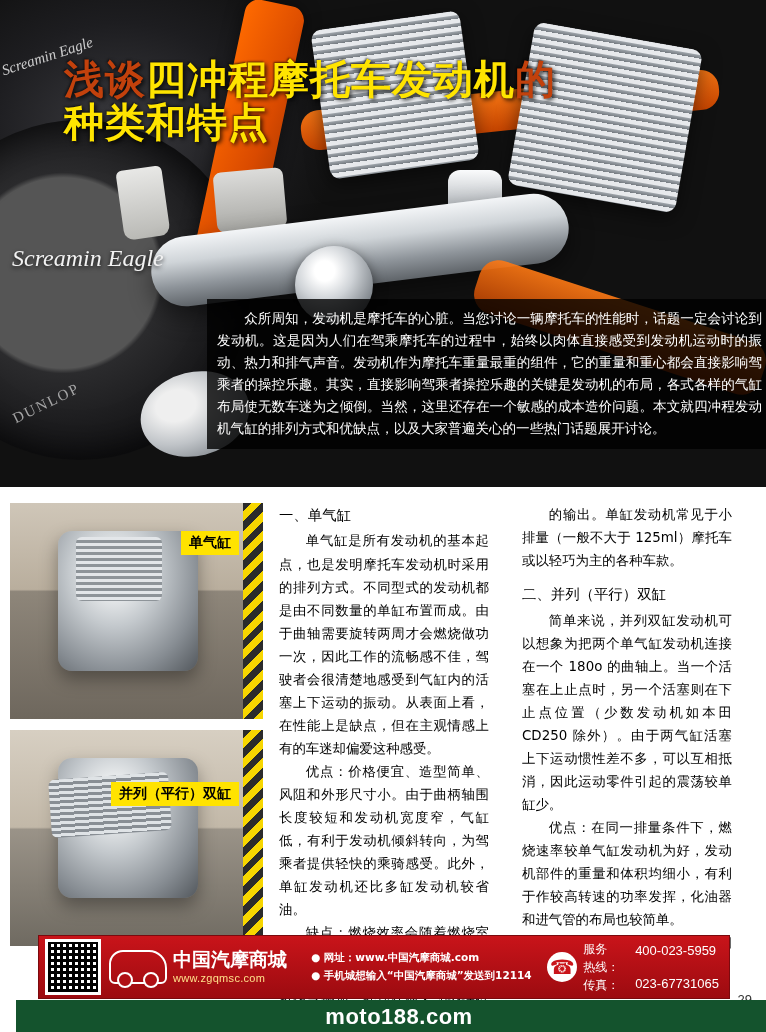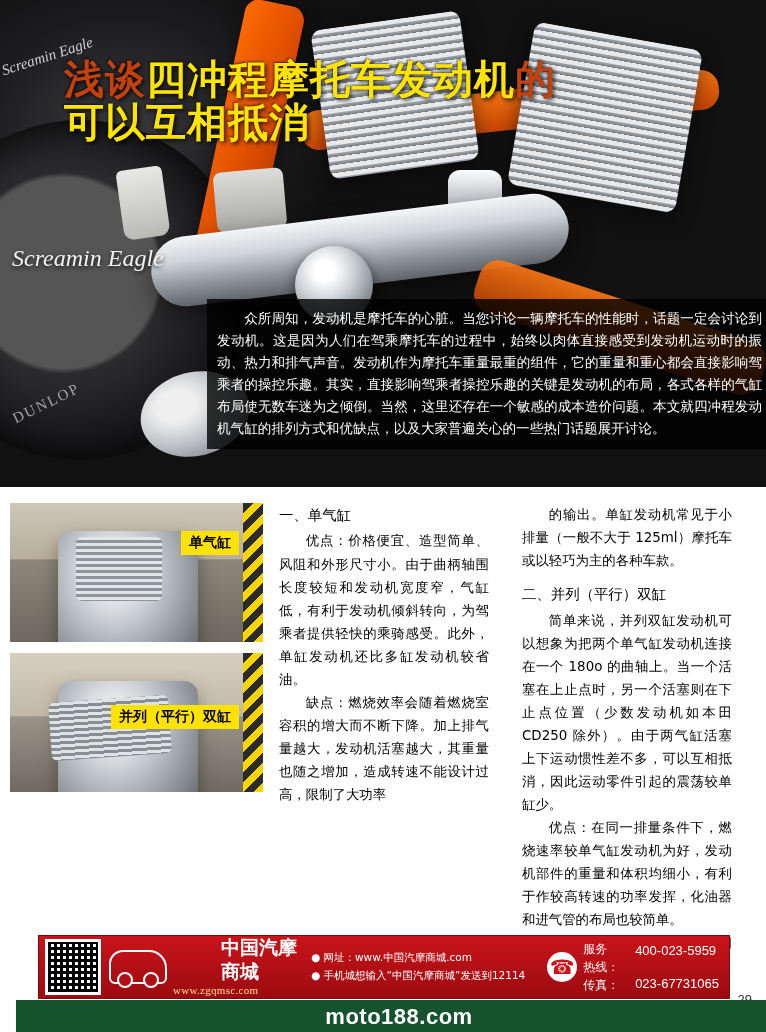--- a/index.html
+++ b/index.html
@@ -210,21 +210,21 @@
 
   
   .photo-col {
     position: absolute;
     left: 10px; top: 16px;
     width: 253px;
   }
   .photo {
     position: relative;
     width: 253px;
-    height: 139px;
+    height: 216px;
     overflow: hidden;
     margin-bottom: 11px;
   }
   .photo .pbg1 {
     position: absolute; inset: 0;
     background:
       linear-gradient(180deg, #cfc6b8 0%, #b9ae9d 40%, #8e867a 41%, #6e675d 100%);
   }
   .photo .pbg2 {
     position: absolute; inset: 0;
@@ -351,35 +351,35 @@
     background: #b00f14;
   }
   .car-icon:before { left: 6px; }
   .car-icon:after { right: 6px; }
   .brand-txt { line-height: 1.25; }
   .brand-cn {
     font-family: "DejaVu Sans", sans-serif;
     font-weight: bold;
     font-size: 19px;
     color: #fff;
-    margin-left: 48px;
   }
   .brand-en {
-    font-family: Liberation Serif, serif;
+    font-family: Liberation Sans, sans-serif;
     font-size: 11px;
     color: #ffe08a;
     letter-spacing: .3px;
   }
   .ad-lines {
     flex: 1;
     color: #fff;
     font-family: "DejaVu Sans", sans-serif;
     font-size: 10.5px;
     line-height: 1.7;
     padding-left: 6px;
+    font-weight: bold;
   }
   .ad-right {
     flex: none;
     display: flex;
     align-items: center;
     padding-right: 10px;
     color: #fff;
   }
   .phone-icon {
     width: 30px; height: 30px;
@@ -449,21 +449,21 @@
   <div class="chrome-cap"></div>
   <div class="orange-frame-3"></div>
   <div class="muffler"></div>
   <div class="eagle-top">Screamin Eagle</div>
   <div class="eagle-script">Screamin Eagle</div>
   <div class="dunlop">DUNLOP</div>
 </div>
 
 <div class="hero-title">
   <span class="ln"><span class="t-white">浅谈</span><span class="t-yellow">四冲程摩托车发动机</span><span class="t-white">的</span></span>
-  <span class="ln"><span class="t-yellow">可以互相抵消</span></span>
+  <span class="ln"><span class="t-yellow">种类和特点</span></span>
 </div>
 
 <div class="lead-box">
   <p>众所周知，发动机是摩托车的心脏。当您讨论一辆摩托车的性能时，话题一定会讨论到发动机。这是因为人们在驾乘摩托车的过程中，始终以肉体直接感受到发动机运动时的振动、热力和排气声音。发动机作为摩托车重量最重的组件，它的重量和重心都会直接影响驾乘者的操控乐趣。其实，直接影响驾乘者操控乐趣的关键是发动机的布局，各式各样的气缸布局使无数车迷为之倾倒。当然，这里还存在一个敏感的成本造价问题。本文就四冲程发动机气缸的排列方式和优缺点，以及大家普遍关心的一些热门话题展开讨论。</p>
 </div>
 
 <div class="lower">
 
   <div class="photo-col">
     <div class="photo">
@@ -477,20 +477,21 @@
       <div class="pbg2"></div>
       <div class="eng"></div>
       <div class="fins2"></div>
       <div class="stripe"></div>
       <div class="caption cap-2">并列（平行）双缸</div>
     </div>
   </div>
 
   <div class="col col-mid">
     <h3>一、单气缸</h3>
+    <p>单气缸是所有发动机的基本起点，也是发明摩托车发动机时采用的排列方式。不同型式的发动机都是由不同数量的单缸布置而成。由于曲轴需要旋转两周才会燃烧做功一次，因此工作的流畅感不佳，驾驶者会很清楚地感受到气缸内的活塞上下运动的振动。从表面上看，在性能上是缺点，但在主观情感上有的车迷却偏爱这种感受。</p>
     <p>优点：价格便宜、造型简单、风阻和外形尺寸小。由于曲柄轴围长度较短和发动机宽度窄，气缸低，有利于发动机倾斜转向，为驾乘者提供轻快的乘骑感受。此外，单缸发动机还比多缸发动机较省油。</p>
     <p>缺点：燃烧效率会随着燃烧室容积的增大而不断下降。加上排气量越大，发动机活塞越大，其重量也随之增加，造成转速不能设计过高，限制了大功率</p>
   </div>
 
   <div class="col col-right">
     <p>的输出。单缸发动机常见于小排量（一般不大于 125ml）摩托车或以轻巧为主的各种车款。</p>
     <div class="gap"></div>
     <h3>二、并列（平行）双缸</h3>
     <p>简单来说，并列双缸发动机可以想象为把两个单气缸发动机连接在一个 180o 的曲轴上。当一个活塞在上止点时，另一个活塞则在下止点位置（少数发动机如本田 CD250 除外）。由于两气缸活塞上下运动惯性差不多，可以互相抵消，因此运动零件引起的震荡较单缸少。</p>
     <p>优点：在同一排量条件下，燃烧速率较单气缸发动机为好，发动机部件的重量和体积均细小，有利于作较高转速的功率发挥，化油器和进气管的布局也较简单。</p>

